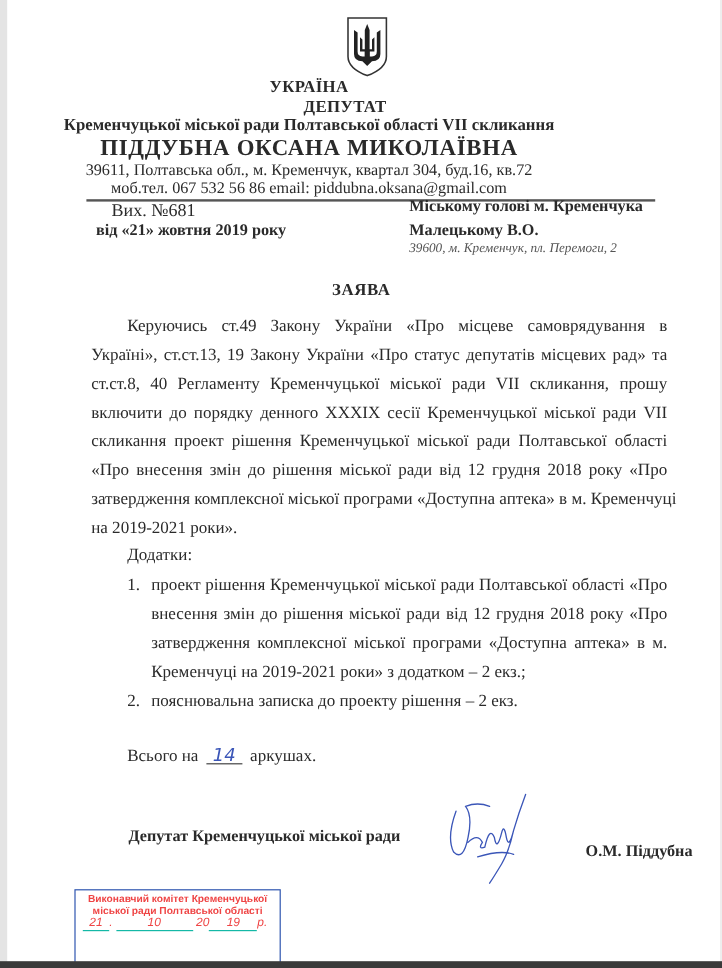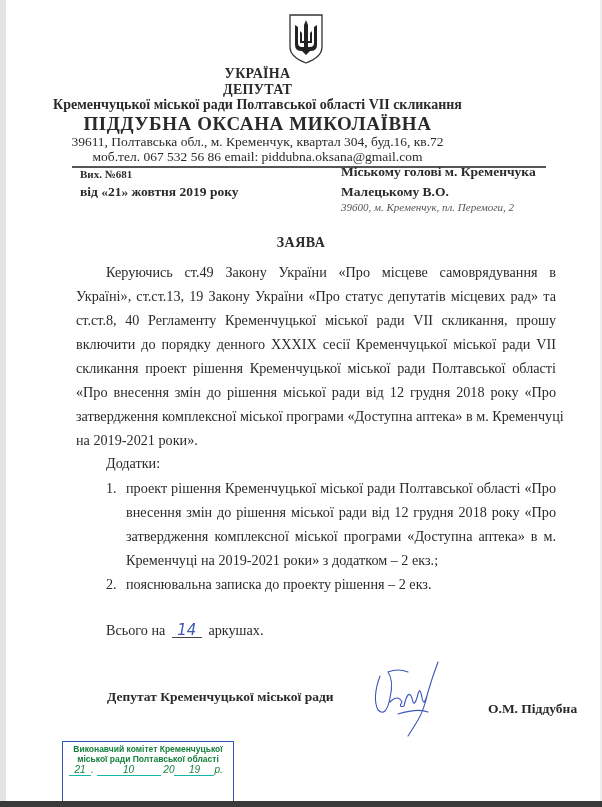--- a/index.html
+++ b/index.html
@@ -9,28 +9,28 @@
     font-family:"Liberation Serif", serif;
     color:#2a2a2a;
   }
   .left-strip { position:absolute; left:0; top:0; width:6px; height:807px; background:#e4e4e4; }
   .right-strip { position:absolute; right:0; top:0; width:2px; height:807px; background:#eeeeee; }
   .bottom-bar { position:absolute; left:0; bottom:0; width:602px; height:6px; background:#3a3a3a; }
 
   .emblem { position:absolute; left:288px; top:13px; width:36px; height:52px; }
   .hdr { position:absolute; left:0; width:515px; text-align:center; white-space:nowrap; }
   .h-country { top:66px; font-weight:bold; font-size:14px; letter-spacing:0.3px; }
-  .h-deputy  { top:82px; font-weight:bold; font-size:14px; letter-spacing:0.3px; }
+  .h-deputy  { top:82px; font-weight:bold; font-size:14px; letter-spacing:0.3px;margin-left:30px; }
   .h-council { top:97px; font-weight:bold; font-size:14px; }
   .h-name    { top:113px; font-weight:bold; font-size:19px; letter-spacing:0.6px; }
   .h-addr    { top:134px; font-size:13.5px; }
   .h-contact { top:149px; font-size:13.5px; }
   .hrule { position:absolute; left:72px; top:166px; width:474px; height:2px; background:#555; }
 
-  .outno  { position:absolute; left:80px; top:168px; font-weight:bold; font-size:11px; }
+  .outno  { position:absolute; left:93px; top:168px; font-weight:normal; font-size:15px; }
   .outdate{ position:absolute; left:80px; top:184px; font-weight:bold; font-size:13.5px; }
   .to1 { position:absolute; left:341px; top:164px; font-weight:bold; font-size:13.5px; }
   .to2 { position:absolute; left:341px; top:184px; font-weight:bold; font-size:13.5px; }
   .to3 { position:absolute; left:341px; top:201px; font-style:italic; font-size:11px; color:#555; }
 
   .title { position:absolute; left:0; width:602px; top:235px; text-align:center; font-weight:bold; font-size:14px; letter-spacing:0.5px; }
 
   .body-line { position:absolute; left:76px; width:480px; font-size:14.2px; white-space:nowrap; }
   .just { text-align:justify; text-align-last:justify; }
   .indent { left:106px; width:450px; }
@@ -41,21 +41,21 @@
 
   .total { position:absolute; left:106px; top:622px; font-size:14.2px; white-space:nowrap; }
   .total .blank { display:inline-block; width:30px; border-bottom:1px solid #444; text-align:center;
     font-family:"DejaVu Sans", sans-serif; font-style:italic; color:#3b56b8; font-size:15px; line-height:14px; margin:0 3px; }
 
   .sig-label { position:absolute; left:107px; top:689px; font-weight:bold; font-size:13.5px; }
   .sig-name  { position:absolute; left:488px; top:689px; font-weight:bold; font-size:13.5px;margin-top:12px; }
   .signature { position:absolute; left:368px; top:658px; width:78px; height:80px; }
 
   .stamp { position:absolute; left:62px; top:741px; width:170px; height:60px; border:1.5px solid #2f55b0;
-    color:#15803d; font-family:"Liberation Sans", sans-serif; text-align:center; }
+    color:#ef4444; font-family:"Liberation Sans", sans-serif; text-align:center; }
   .stamp .s1 { font-size:8.5px; font-weight:bold; margin-top:2px; line-height:10px; }
   .stamp .s2 { font-size:8.5px; font-weight:bold; line-height:10px; }
   .stamp .s3 { font-family:"Liberation Serif", serif; font-size:15px; font-weight:bold; letter-spacing:1px; line-height:16px; }
   .stamp .s4 { font-size:10px; text-align:left; padding-left:6px; white-space:nowrap; font-style:italic; }
   .stamp .u { display:inline-block; border-bottom:1px solid #14b8a6; text-align:center; }
 </style>
 </head>
 <body>
 
 <div class="left-strip"></div>

